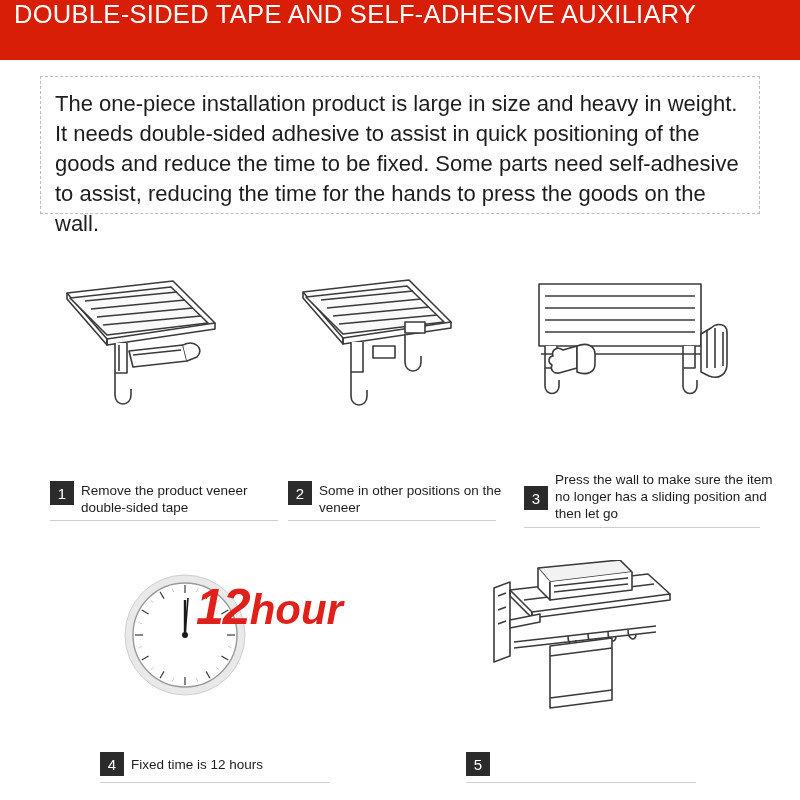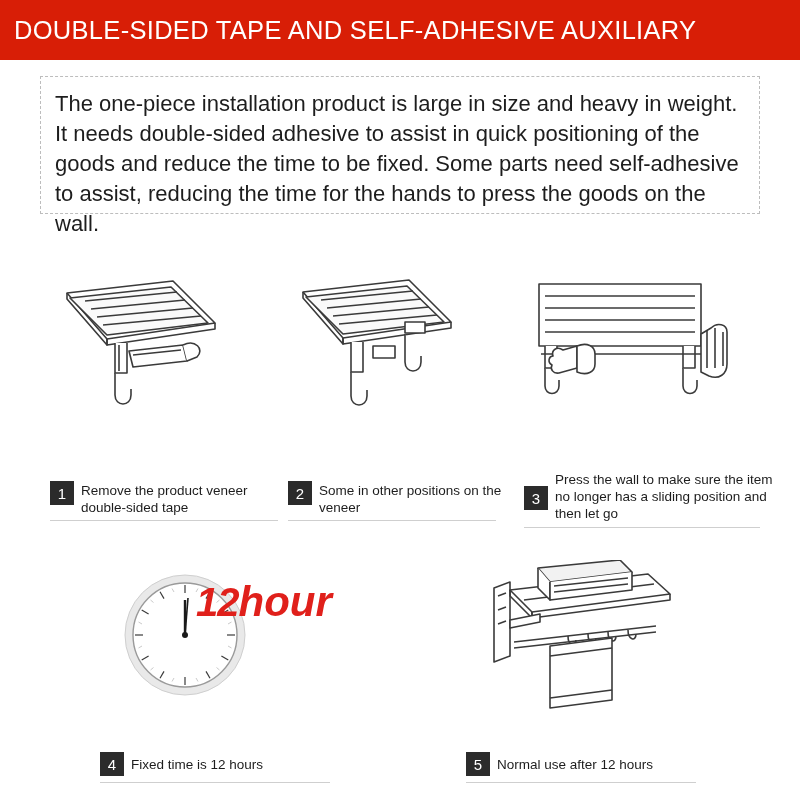--- a/index.html
+++ b/index.html
@@ -17,21 +17,20 @@
   }
 
   
   .header-band {
     position: absolute;
     top: 0; left: 0;
     width: 800px;
     height: 60px;
     background: #d81e06;
     display: flex;
-    align-items: center;
     padding-left: 14px;
     box-sizing: border-box;
   }
   .header-title {
     color: #ffffff;
     font-size: 25.5px;
     letter-spacing: 0.3px;
     white-space: nowrap;
     font-weight: 400;
   }
@@ -92,21 +91,21 @@
   
   .hour-label {
     position: absolute;
     left: 196px;
     top: 578px;
     color: #e0201b;
     font-style: italic;
     font-weight: bold;
     white-space: nowrap;
   }
-  .hour-num { font-size: 40px; letter-spacing: -1px; }
+  .hour-num { font-size: 50px; letter-spacing: -1px; }
   .hour-word { font-size: 42px; }
 </style>
 </head>
 <body>
 
 <div class="header-band">
   <div class="header-title">DOUBLE-SIDED TAPE AND SELF-ADHESIVE AUXILIARY</div>
 </div>
 
 <div class="intro-box">
@@ -290,15 +289,14 @@
 </div>
 
 <div class="caption" style="left:100px; top:752px; width:220px;">
   <div class="step-num">4</div>
   <div class="cap-text" style="padding-top:4px;">Fixed time is 12 hours</div>
 </div>
 <div class="cap-rule" style="left:100px; top:782px; width:230px;"></div>
 
 <div class="caption" style="left:466px; top:752px; width:230px;">
   <div class="step-num">5</div>
-  <div class="cap-text" style="padding-top:4px;">Normal use after 12 hours</div>
 </div>
 <div class="cap-rule" style="left:466px; top:782px; width:230px;"></div>
 
 </body></html>

